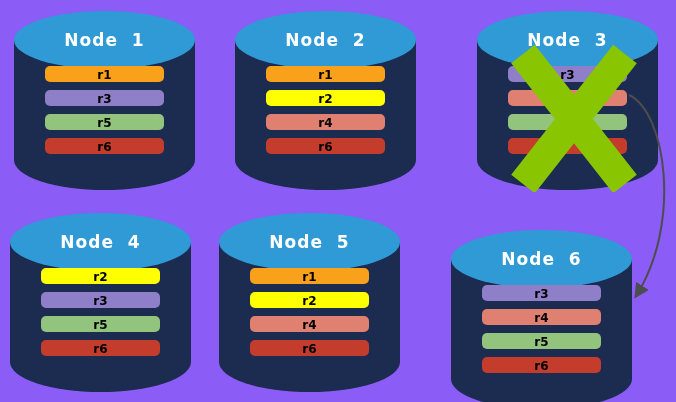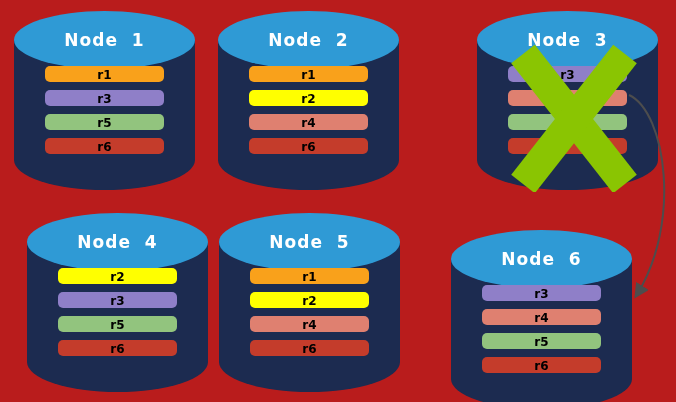--- a/index.html
+++ b/index.html
@@ -1,20 +1,20 @@
 <!DOCTYPE html>
 <html><head>
 <meta charset="utf-8">
 <style>
   html, body { margin: 0; padding: 0; background: #ffffff; }
   .canvas {
     position: relative;
     width: 676px;
     height: 402px;
-    background: #b91c1c;
+    background: #8b5cf6;
     overflow: hidden;
     font-family: "DejaVu Sans", "Liberation Sans", sans-serif;
   }
   .node { position: absolute; width: 185px; height: 184px; }
   .node svg { display: block; width: 185px; height: 184px; }
   .node-title {
     font-family: "DejaVu Sans", "Liberation Sans", sans-serif;
     font-size: 17px;
     font-weight: bold;
     letter-spacing: 1px;
@@ -46,21 +46,21 @@
       <text class="bar-label" x="92.5" y="71" text-anchor="middle">r1</text>
       <rect x="33" y="82" width="119" height="16" rx="5" fill="#8F7FC8"></rect>
       <text class="bar-label" x="92.5" y="95" text-anchor="middle">r3</text>
       <rect x="33" y="106" width="119" height="16" rx="5" fill="#92C47E"></rect>
       <text class="bar-label" x="92.5" y="119" text-anchor="middle">r5</text>
       <rect x="33" y="130" width="119" height="16" rx="5" fill="#C43C2B"></rect>
       <text class="bar-label" x="92.5" y="143" text-anchor="middle">r6</text>
     </svg>
   </div>
 
-  <div class="node" style="left:216px; top:8px;">
+  <div class="node" style="left:233px; top:8px;">
     <svg viewBox="0 0 185 184">
       <path d="M2,32 L2,152 A90.5,30 0 0 0 183,152 L183,32 Z" fill="#1C2B50"></path>
       <ellipse cx="92.5" cy="32" rx="90.5" ry="29" stroke-width="3" fill="#2F9AD5"></ellipse>
       <text class="node-title" x="92.5" y="38" text-anchor="middle" fill="#FFFFFF">Node 2</text>
       <rect x="33" y="58" width="119" height="16" rx="5" fill="#F9A11B"></rect>
       <text class="bar-label" x="92.5" y="71" text-anchor="middle">r1</text>
       <rect x="33" y="82" width="119" height="16" rx="5" fill="#FFFF00"></rect>
       <text class="bar-label" x="92.5" y="95" text-anchor="middle">r2</text>
       <rect x="33" y="106" width="119" height="16" rx="5" fill="#DF8070"></rect>
       <text class="bar-label" x="92.5" y="119" text-anchor="middle">r4</text>
@@ -79,21 +79,21 @@
       <rect x="33" y="82" width="119" height="16" rx="5" fill="#DF8070"></rect>
       <rect x="33" y="106" width="119" height="16" rx="5" fill="#92C47E"></rect>
       <rect x="33" y="130" width="119" height="16" rx="5" fill="#C43C2B"></rect>
       <g>
         <line x1="48" y1="46" x2="150" y2="176" stroke-width="30" stroke-linecap="butt" stroke="#8AC502"></line>
         <line x1="150" y1="46" x2="48" y2="176" stroke-width="30" stroke-linecap="butt" stroke="#8AC502"></line>
       </g>
     </svg>
   </div>
 
-  <div class="node" style="left:25px; top:210px;">
+  <div class="node" style="left:8px; top:210px;">
     <svg viewBox="0 0 185 184">
       <path d="M2,32 L2,152 A90.5,30 0 0 0 183,152 L183,32 Z" fill="#1C2B50"></path>
       <ellipse cx="92.5" cy="32" rx="90.5" ry="29" stroke-width="3" fill="#2F9AD5"></ellipse>
       <text class="node-title" x="92.5" y="38" text-anchor="middle" fill="#FFFFFF">Node 4</text>
       <rect x="33" y="58" width="119" height="16" rx="5" fill="#FFFF00"></rect>
       <text class="bar-label" x="92.5" y="71" text-anchor="middle">r2</text>
       <rect x="33" y="82" width="119" height="16" rx="5" fill="#8F7FC8"></rect>
       <text class="bar-label" x="92.5" y="95" text-anchor="middle">r3</text>
       <rect x="33" y="106" width="119" height="16" rx="5" fill="#92C47E"></rect>
       <text class="bar-label" x="92.5" y="119" text-anchor="middle">r5</text>

